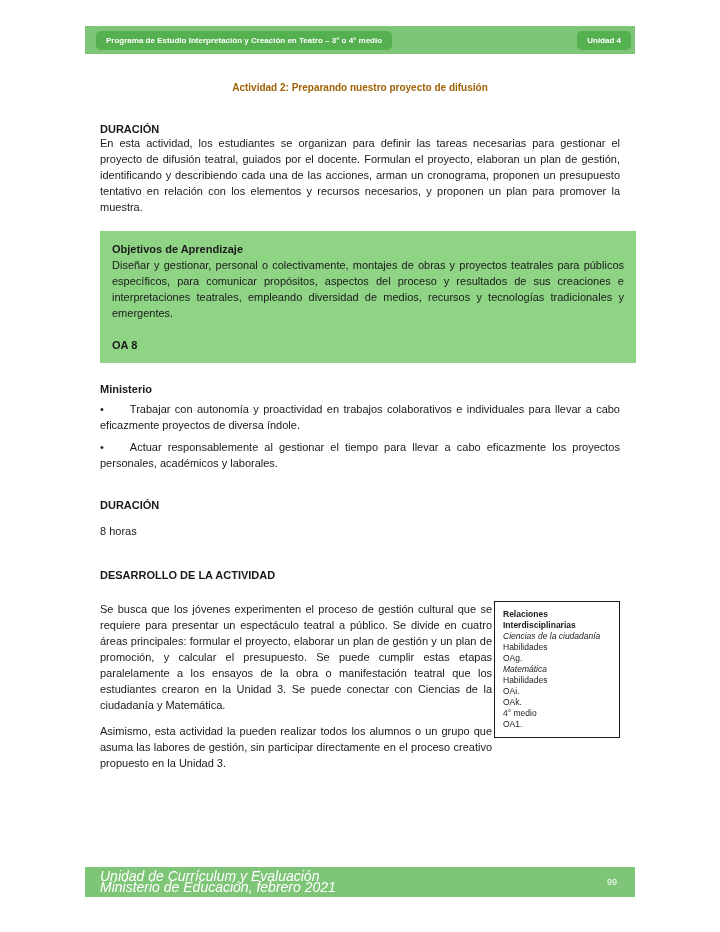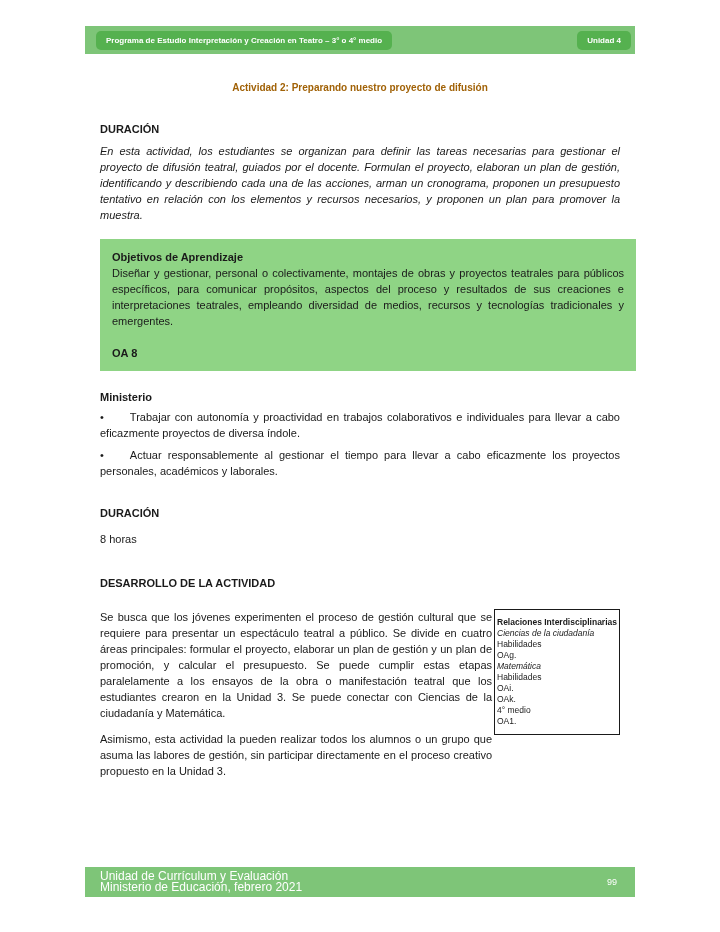--- a/index.html
+++ b/index.html
@@ -54,21 +54,21 @@
   .h-small {
     margin-top: 30px;
     font-size: 11px;
     font-weight: bold;
   }
   .body-text {
     font-size: 11px;
     line-height: 16px;
     text-align: justify;
   }
-  .mt4 { margin-top: 8px; font-style: italic; }
+  .mt4 { margin-top: 0; }
   .oa-box {
     margin-top: 16px;
     width: calc(100% + 16px);
     background: #8fd485;
     padding: 10px 12px;
   }
   .oa-box .box-heading {
     font-size: 11px;
     font-weight: bold;
     line-height: 16px;
@@ -94,37 +94,37 @@
     margin-top: 20px;
     display: flex;
     align-items: flex-start;
   }
   .desarrollo-col { width: 392px; }
   .desarrollo-col p + p { margin-top: 10px; }
   .rel-box {
     margin-left: auto;
     width: 126px;
     border: 1.5px solid #1a1a1a;
-    padding: 7px 2px;
+    padding: 7px 8px;
     font-size: 8.5px;
     line-height: 11px;
   }
   .rel-box .rel-title { font-weight: bold; }
   .rel-box .it { font-style: italic; }
   
   .band.bottom {
     bottom: 35px;
     height: 30px;
     display: flex;
     align-items: center;
     justify-content: space-between;
     padding: 0 18px 0 15px;
     color: #ffffff;
   }
-  .footer-lines { font-size: 12px; line-height: 11px; }
+  .footer-lines { font-size: 14px; line-height: 11px; font-style: italic; }
   .page-number { font-size: 9px; }
 </style>
 </head>
 <body>
 
 <div class="page">
 
   <div class="band top">
     <div class="chip">
       <span>Programa de Estudio Interpretación y Creación en Teatro – 3° o 4° medio</span>

